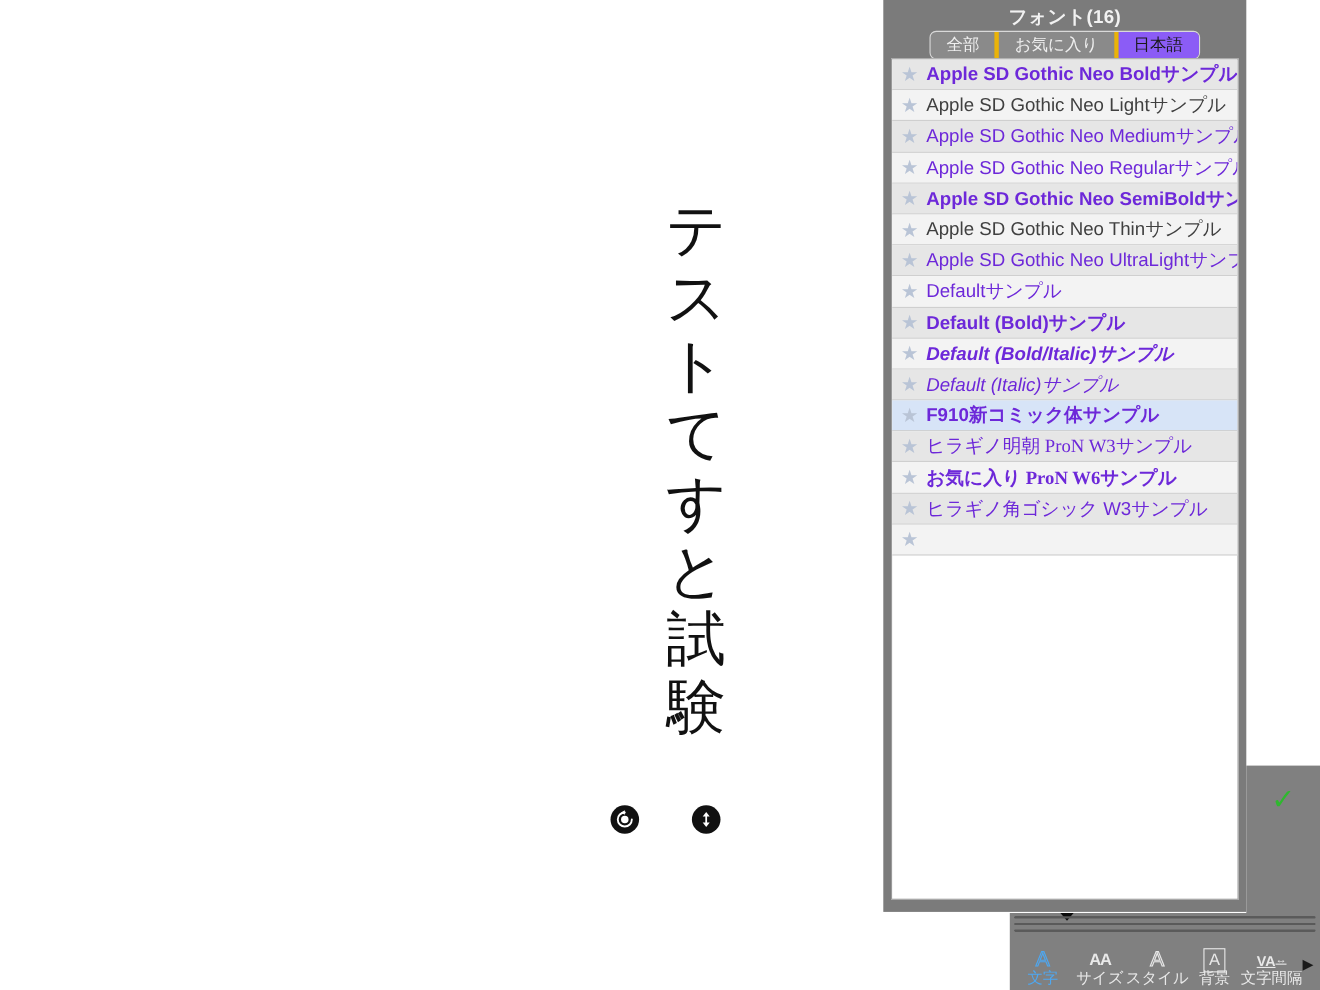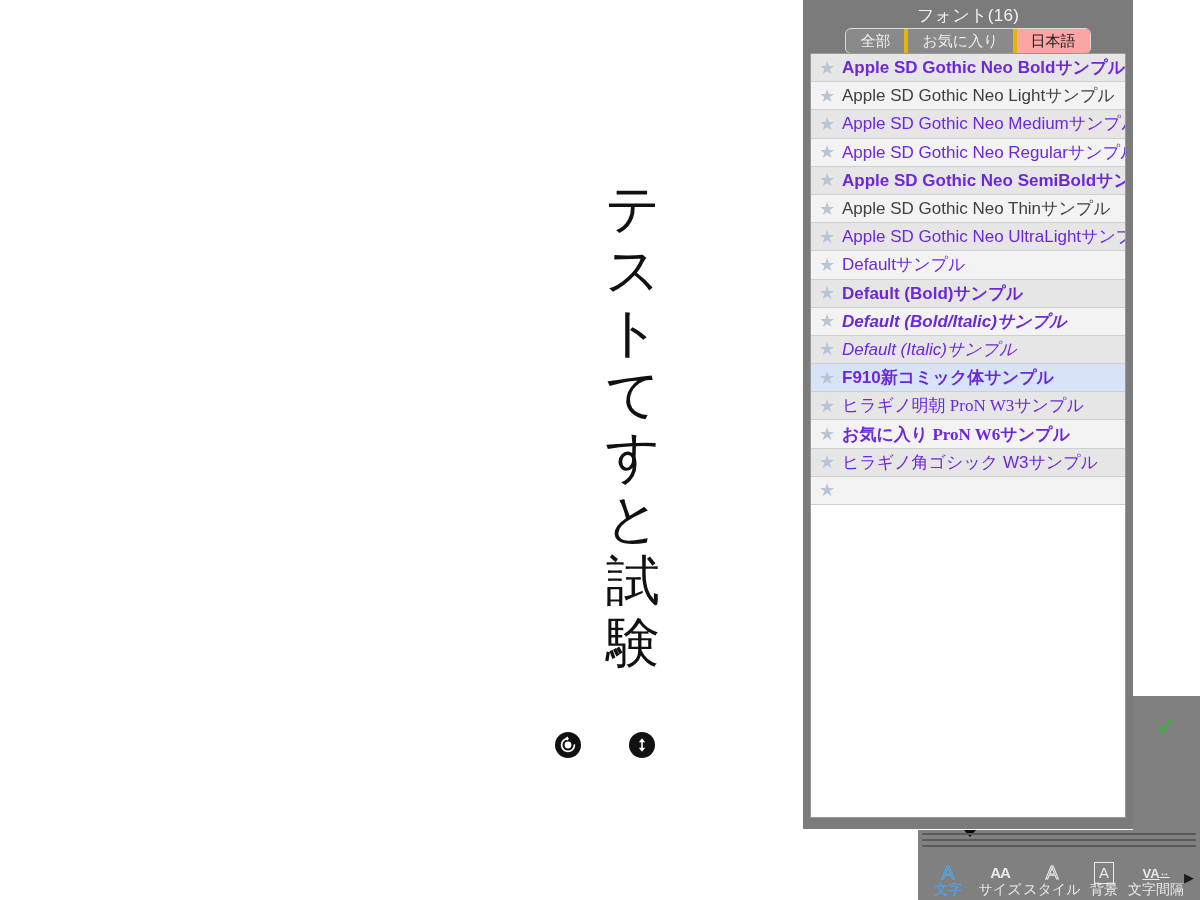--- a/index.html
+++ b/index.html
@@ -46,21 +46,21 @@
     width: 330px; height: 829px;
     background: #7b7b7b;
     box-sizing: border-box;
     padding: 0;
   }
   .font-panel-title {
     position: absolute; left: 0; top: 4px; width: 330px;
     text-align: center;
     color: #f2f2f2;
     font-size: 17px;
-    font-weight: 400;
+    font-weight: 700;
     letter-spacing: 0.3px;
   }
   .seg-wrap {
     position: absolute; left: 0; top: 28px; width: 330px;
     display: flex; justify-content: center;
   }
   .segmented {
     display: flex;
     border: 1px solid #d9d9d9;
     border-radius: 6px;
@@ -71,21 +71,21 @@
   .seg-btn {
     font-size: 15px;
     color: #efefef;
     padding: 0 14px;
     line-height: 24px;
     background: transparent;
     border-right: 4px solid #eab308;
     white-space: nowrap;
   }
   .seg-btn:last-child { border-right: none; }
-  .seg-btn.active { background: #fca5a5; color: #1a1a1a; }
+  .seg-btn.active { background: #8b5cf6; color: #1a1a1a; }
 
   .list-scroll {
     position: absolute;
     left: 7px; top: 53px;
     width: 316px; height: 765px;
     background: #ffffff;
     overflow: hidden;
     border: 1px solid #9a9a9a;
     box-sizing: border-box;
   }

